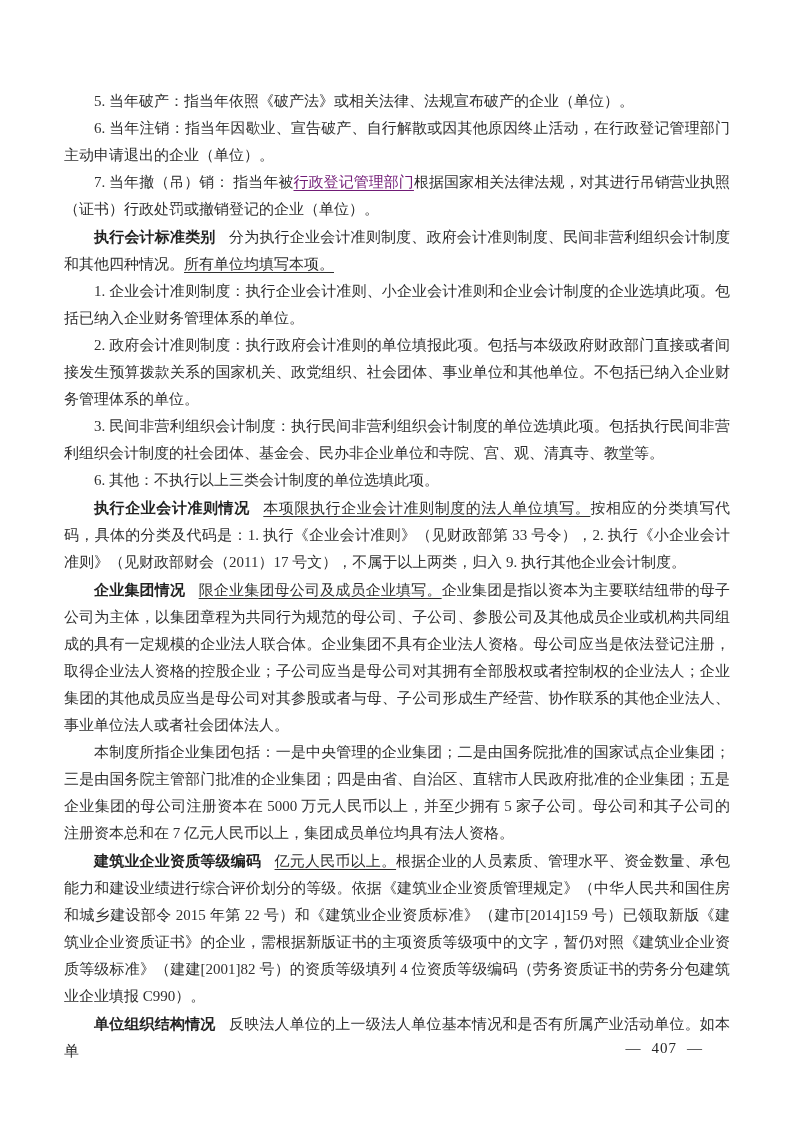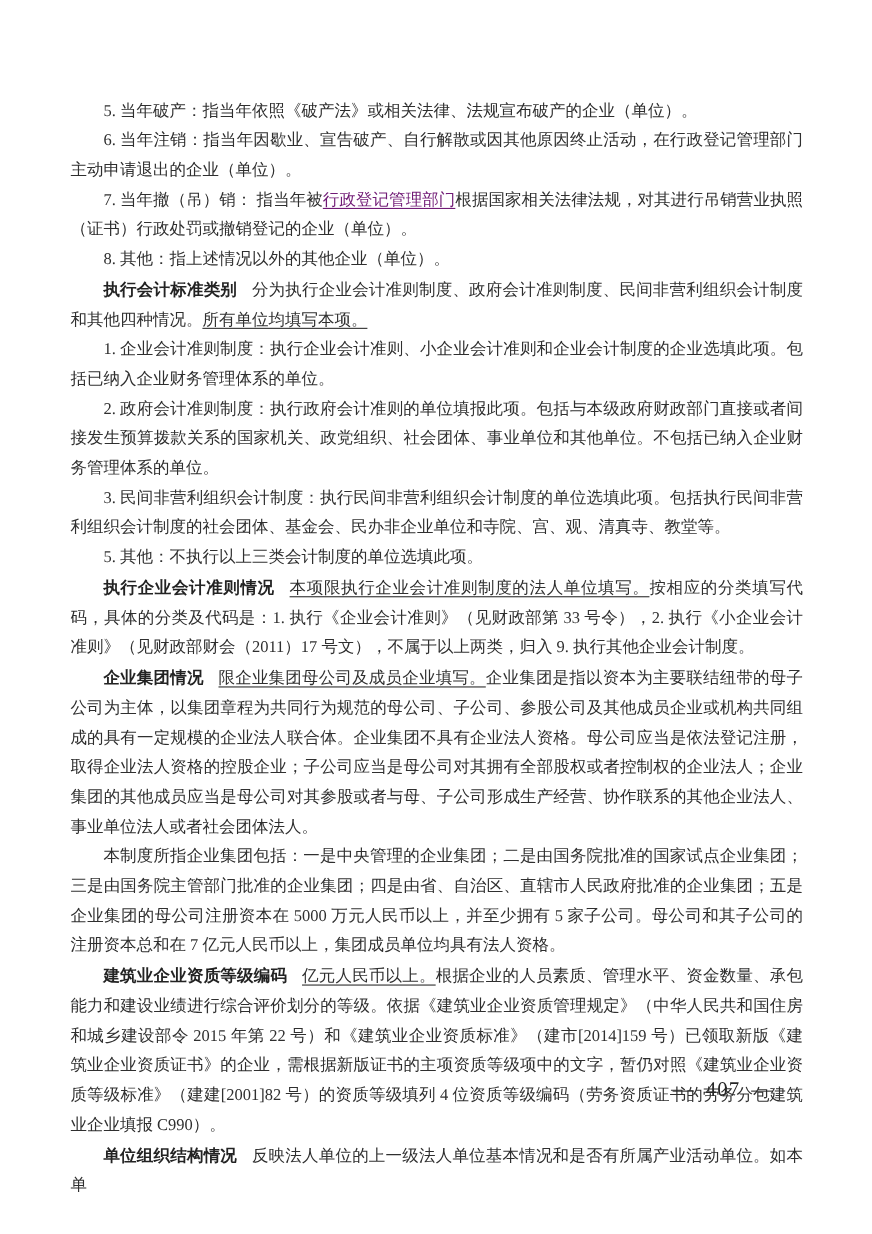--- a/index.html
+++ b/index.html
@@ -47,54 +47,53 @@
     text-underline-offset: 3px;
   }
   .link {
     color: #701a75;
     text-decoration: underline;
     text-underline-offset: 3px;
     cursor: pointer;
   }
   .footer {
     position: absolute;
-    top: 980px;
+    top: 1040px;
     right: 90px;
-    font-size: 19px;
+    font-size: 15px;
     color: #262626;
     letter-spacing: 1px;
     white-space: nowrap;
   }
   .footer .num {
     margin: 0 10px;
   }
 </style>
 </head>
 <body>
 
 <div class="page">
   <div class="content">
 
     <p class="para"><span>5. 当年破产：指当年依照《破产法》或相关法律、法规宣布破产的企业（单位）。</span></p>
 
     <p class="para"><span>6. 当年注销：指当年因歇业、宣告破产、自行解散或因其他原因终止活动，在行政登记管理部门主动申请退出的企业（单位）。</span></p>
 
     <p class="para"><span>7. 当年撤（吊）销： 指当年被</span><a class="link">行政登记管理部门</a><span>根据国家相关法律法规，对其进行吊销营业执照（证书）行政处罚或撤销登记的企业（单位）。</span></p>
 
-    <p class="para"><span>8. 其他：指上述情况以外的其他企业（单位）。</span></p>
 
     <p class="para"><span class="lead">执行会计标准类别</span><span>分为执行企业会计准则制度、政府会计准则制度、民间非营利组织会计制度和其他四种情况。</span><span class="u">所有单位均填写本项。</span></p>
 
     <p class="para"><span>1. 企业会计准则制度：执行企业会计准则、小企业会计准则和企业会计制度的企业选填此项。包括已纳入企业财务管理体系的单位。</span></p>
 
     <p class="para"><span>2. 政府会计准则制度：执行政府会计准则的单位填报此项。包括与本级政府财政部门直接或者间接发生预算拨款关系的国家机关、政党组织、社会团体、事业单位和其他单位。不包括已纳入企业财务管理体系的单位。</span></p>
 
     <p class="para"><span>3. 民间非营利组织会计制度：执行民间非营利组织会计制度的单位选填此项。包括执行民间非营利组织会计制度的社会团体、基金会、民办非企业单位和寺院、宫、观、清真寺、教堂等。</span></p>
 
-    <p class="para"><span>5. 其他：不执行以上三类会计制度的单位选填此项。</span></p>
+    <p class="para"><span>6. 其他：不执行以上三类会计制度的单位选填此项。</span></p>
 
     <p class="para"><span class="lead">执行企业会计准则情况</span><span class="u">本项限执行企业会计准则制度的法人单位填写。</span><span>按相应的分类填写代码，具体的分类及代码是：1. 执行《企业会计准则》（见财政部第 33 号令），2. 执行《小企业会计准则》（见财政部财会（2011）17 号文），不属于以上两类，归入 9. 执行其他企业会计制度。</span></p>
 
     <p class="para"><span class="lead">企业集团情况</span><span class="u">限企业集团母公司及成员企业填写。</span><span>企业集团是指以资本为主要联结纽带的母子公司为主体，以集团章程为共同行为规范的母公司、子公司、参股公司及其他成员企业或机构共同组成的具有一定规模的企业法人联合体。企业集团不具有企业法人资格。母公司应当是依法登记注册，取得企业法人资格的控股企业；子公司应当是母公司对其拥有全部股权或者控制权的企业法人；企业集团的其他成员应当是母公司对其参股或者与母、子公司形成生产经营、协作联系的其他企业法人、事业单位法人或者社会团体法人。</span></p>
 
     <p class="para"><span>本制度所指企业集团包括：一是中央管理的企业集团；二是由国务院批准的国家试点企业集团；三是由国务院主管部门批准的企业集团；四是由省、自治区、直辖市人民政府批准的企业集团；五是企业集团的母公司注册资本在 5000 万元人民币以上，并至少拥有 5 家子公司。母公司和其子公司的注册资本总和在 7 亿元人民币以上，集团成员单位均具有法人资格。</span></p>
 
     <p class="para"><span class="lead">建筑业企业资质等级编码</span><span class="u">亿元人民币以上。</span><span>根据企业的人员素质、管理水平、资金数量、承包能力和建设业绩进行综合评价划分的等级。依据《建筑业企业资质管理规定》（中华人民共和国住房和城乡建设部令 2015 年第 22 号）和《建筑业企业资质标准》（建市[2014]159 号）已领取新版《建筑业企业资质证书》的企业，需根据新版证书的主项资质等级项中的文字，暂仍对照《建筑业企业资质等级标准》（建建[2001]82 号）的资质等级填列 4 位资质等级编码（劳务资质证书的劳务分包建筑业企业填报 C990）。</span></p>
 
     <p class="para"><span class="lead">单位组织结构情况</span><span>反映法人单位的上一级法人单位基本情况和是否有所属产业活动单位。如本单</span></p>

